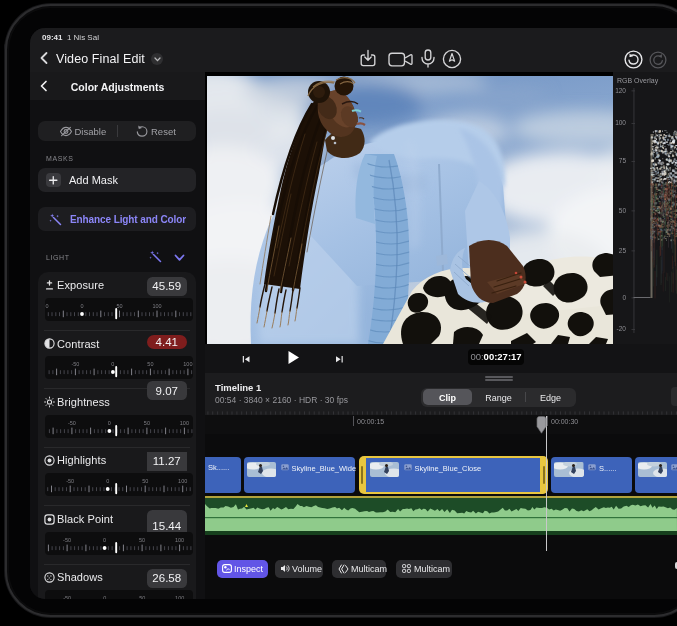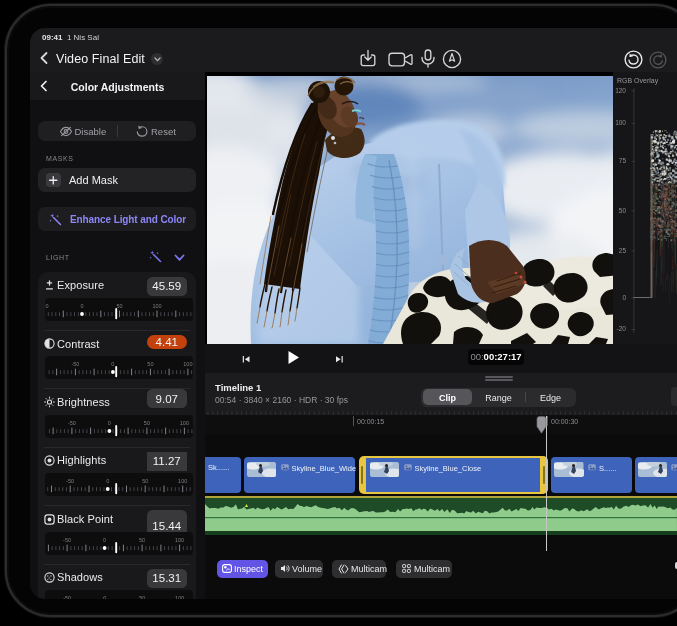--- a/index.html
+++ b/index.html
@@ -160,21 +160,21 @@
       </svg>
     </div>
     <div style="position:absolute;left:14px;top:301.9px;width:146px;height:1px;background:#29292b"></div>
     <div style="position:absolute;left:14px;top:310.4px;width:11px;height:11px;display:flex;align-items:center;justify-content:center">
       <svg width="11" height="11" viewBox="0 0 11 11">
         <circle cx="5.5" cy="5.5" r="4.6" fill="none" stroke="#e2e2e4" stroke-width="1.1"></circle>
         <path d="M5.5 1 A4.5 4.5 0 0 0 5.5 10 Z" fill="#e2e2e4"></path>
       </svg>
     </div>
     <div style="position:absolute;left:27px;top:309.6px;font-size:11px;color:#ebebed;letter-spacing:0.1px">Contrast</div>
-    <div style="position:absolute;left:117px;top:306.9px;width:39.5px;height:14px;background:#c2410c;border-radius:8px;display:flex;align-items:center;justify-content:center;font-size:11.5px;color:#f2f2f4">4.41</div>
+    <div style="position:absolute;left:117px;top:306.9px;width:39.5px;height:14px;background:#7f1d1d;border-radius:8px;display:flex;align-items:center;justify-content:center;font-size:11.5px;color:#f2f2f4">4.41</div>
     <div style="position:absolute;left:14.5px;top:328.4px;width:148.5px;height:23px;background:#0d0d0e;border-radius:4px;overflow:hidden">
       <svg width="148.5" height="23" viewBox="0 0 148.5 23" xmlns="http://www.w3.org/2000/svg" style="position:absolute;left:0;top:0">
         <rect x="3.6" y="14.2" width="1" height="3.9" fill="#45454c"></rect>
         <rect x="7.4" y="14.2" width="1" height="3.9" fill="#45454c"></rect>
         <rect x="11.1" y="12.6" width="1" height="6.6" fill="#82828a"></rect>
         <rect x="14.9" y="14.2" width="1" height="3.9" fill="#45454c"></rect>
         <rect x="18.6" y="14.2" width="1" height="3.9" fill="#45454c"></rect>
         <rect x="22.4" y="14.2" width="1" height="3.9" fill="#45454c"></rect>
         <rect x="26.1" y="14.2" width="1" height="3.9" fill="#45454c"></rect>
         <rect x="29.9" y="12.6" width="1" height="6.6" fill="#82828a"></rect>
@@ -226,21 +226,21 @@
           <path d="M0.6 6 H1.8"></path>
           <path d="M10.2 6 H11.4"></path>
           <path d="M2.2 2.2 L3 3"></path>
           <path d="M9 9 L9.8 9.8"></path>
           <path d="M9.8 2.2 L9 3"></path>
           <path d="M3 9 L2.2 9.8"></path>
         </g>
       </svg>
     </div>
     <div style="position:absolute;left:27px;top:368.0px;font-size:11px;color:#ebebed;letter-spacing:0.1px">Brightness</div>
-    <div style="position:absolute;left:117px;top:361px;width:39.5px;height:19px;background:#39393c;border-radius:5.5px;display:flex;align-items:center;justify-content:center;font-size:11.5px;color:#f2f2f4">9.07</div>
+    <div style="position:absolute;left:117px;top:353px;width:39.5px;height:19px;background:#39393c;border-radius:5.5px;display:flex;align-items:center;justify-content:center;font-size:11.5px;color:#f2f2f4">9.07</div>
     <div style="position:absolute;left:14.5px;top:386.8px;width:148.5px;height:23px;background:#0d0d0e;border-radius:4px;overflow:hidden">
       <svg width="148.5" height="23" viewBox="0 0 148.5 23" xmlns="http://www.w3.org/2000/svg" style="position:absolute;left:0;top:0">
         <rect x="3.9" y="14.2" width="1" height="3.9" fill="#45454c"></rect>
         <rect x="7.6" y="12.6" width="1" height="6.6" fill="#82828a"></rect>
         <rect x="11.4" y="14.2" width="1" height="3.9" fill="#45454c"></rect>
         <rect x="15.1" y="14.2" width="1" height="3.9" fill="#45454c"></rect>
         <rect x="18.9" y="14.2" width="1" height="3.9" fill="#45454c"></rect>
         <rect x="22.6" y="14.2" width="1" height="3.9" fill="#45454c"></rect>
         <rect x="26.4" y="12.6" width="1" height="6.6" fill="#82828a"></rect>
         <rect x="30.1" y="14.2" width="1" height="3.9" fill="#45454c"></rect>
@@ -403,21 +403,21 @@
         <g fill="#bdbdbf">
           <circle cx="3.8" cy="4" r="0.7"></circle>
           <circle cx="6.9" cy="4" r="0.7"></circle>
           <circle cx="5.3" cy="5.9" r="0.7"></circle>
           <circle cx="3.8" cy="7.6" r="0.7"></circle>
           <circle cx="6.9" cy="7.6" r="0.7"></circle>
         </g>
       </svg>
     </div>
     <div style="position:absolute;left:27px;top:543.2px;font-size:11px;color:#ebebed;letter-spacing:0.1px">Shadows</div>
-    <div style="position:absolute;left:117px;top:540.5px;width:39.5px;height:19px;background:#39393c;border-radius:5.5px;display:flex;align-items:center;justify-content:center;font-size:11.5px;color:#f2f2f4">15.31</div>
+    <div style="position:absolute;left:117px;top:540.5px;width:39.5px;height:19px;background:#39393c;border-radius:5.5px;display:flex;align-items:center;justify-content:center;font-size:11.5px;color:#f2f2f4">26.58</div>
     <div style="position:absolute;left:14.5px;top:562.0px;width:148.5px;height:23px;background:#0d0d0e;border-radius:4px;overflow:hidden">
       <svg width="148.5" height="23" viewBox="0 0 148.5 23" xmlns="http://www.w3.org/2000/svg" style="position:absolute;left:0;top:0">
         <rect x="3.0" y="12.6" width="1" height="6.6" fill="#82828a"></rect>
         <rect x="6.7" y="14.2" width="1" height="3.9" fill="#45454c"></rect>
         <rect x="10.5" y="14.2" width="1" height="3.9" fill="#45454c"></rect>
         <rect x="14.2" y="14.2" width="1" height="3.9" fill="#45454c"></rect>
         <rect x="18.0" y="14.2" width="1" height="3.9" fill="#45454c"></rect>
         <rect x="21.7" y="12.6" width="1" height="6.6" fill="#82828a"></rect>
         <rect x="25.5" y="14.2" width="1" height="3.9" fill="#45454c"></rect>
         <rect x="29.2" y="14.2" width="1" height="3.9" fill="#45454c"></rect>

